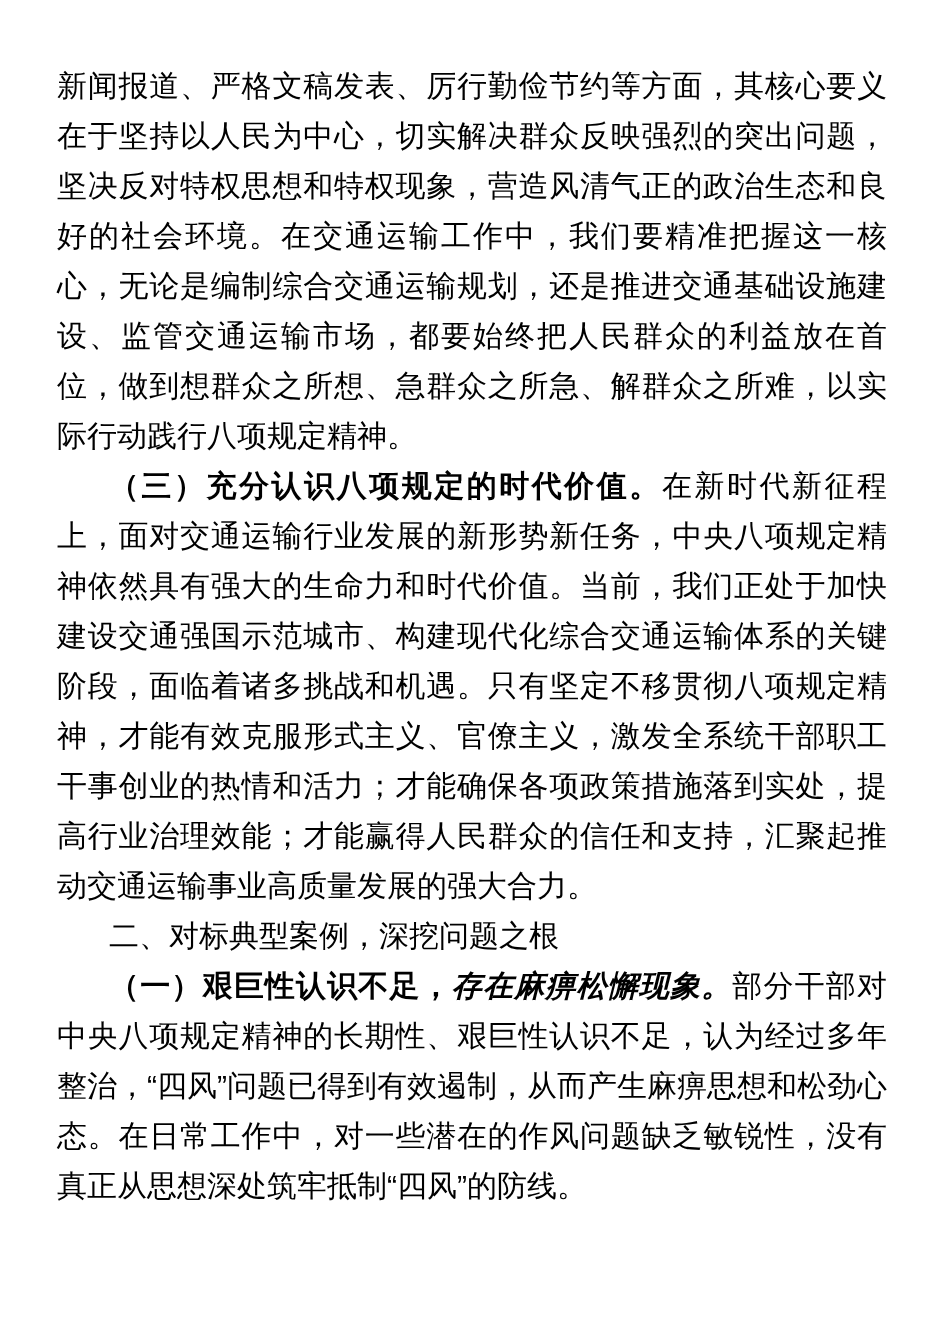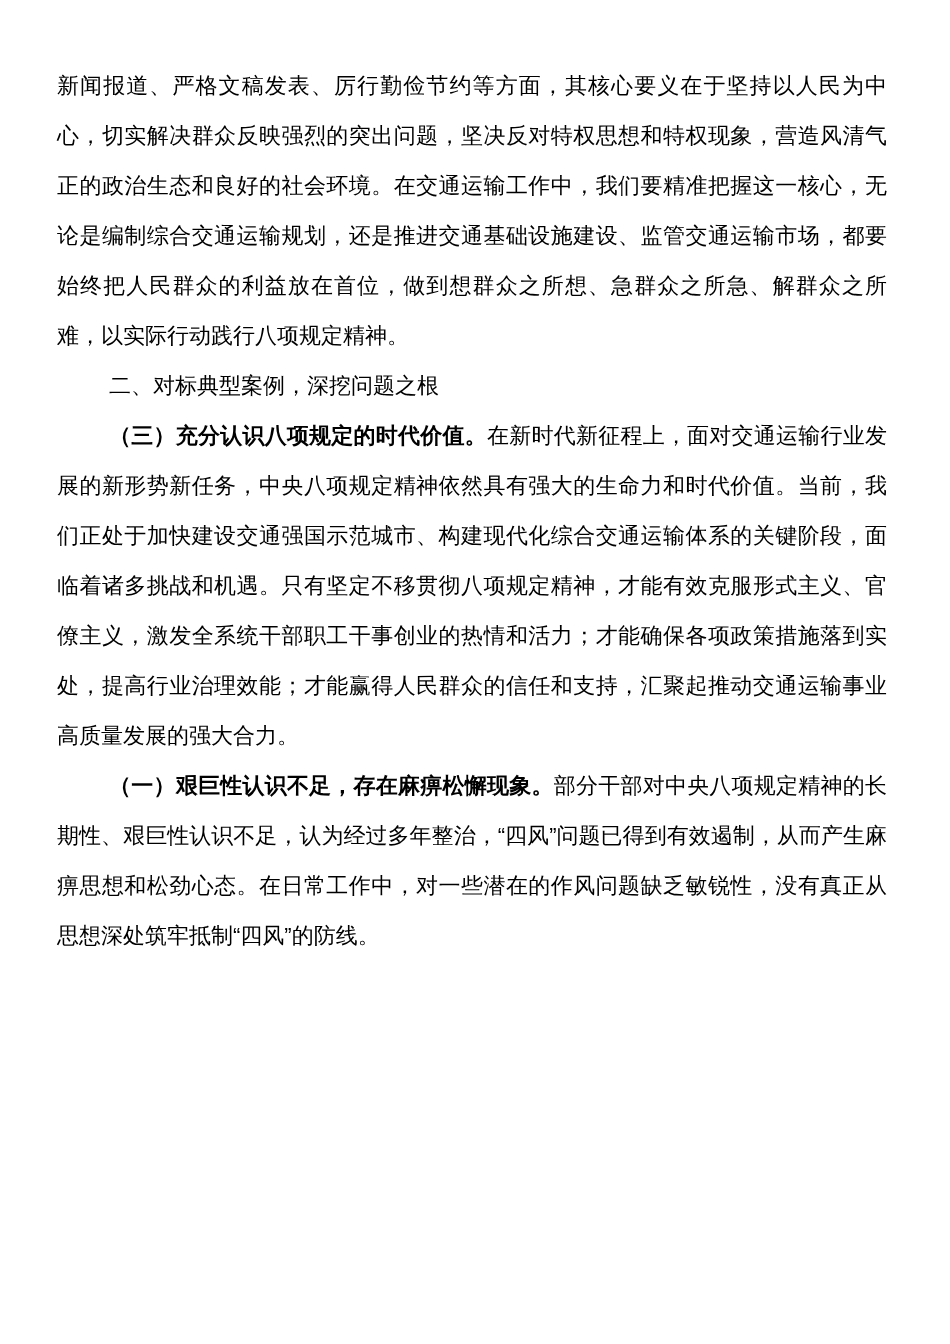--- a/index.html
+++ b/index.html
@@ -17,51 +17,52 @@
   .page {
     box-sizing: border-box;
     width: 950px;
     height: 1344px;
     padding: 61px 63px 0 57px;
     background: #ffffff;
   }
   p.para {
     margin: 0;
     padding: 0;
-    font-size: 22px;
+    font-size: 30px;
     line-height: 50px;
     text-align: justify;
     text-align-last: left;
     word-break: break-all;
     letter-spacing: 0;
   }
   p.para.indent {
     text-indent: 52px;
   }
   .seg-bold {
     font-weight: 700;
   }
   .seg-italic {
+    font-style: italic;
   }
 </style>
 </head>
 <body>
 
 <div class="page">
 
   <p class="para">
     <span>新闻报道、严格文稿发表、厉行勤俭节约等方面，其核心要义在于坚持以人民为中心，切实解决群众反映强烈的突出问题，坚决反对特权思想和特权现象，营造风清气正的政治生态和良好的社会环境。在交通运输工作中，我们要精准把握这一核心，无论是编制综合交通运输规划，还是推进交通基础设施建设、监管交通运输市场，都要始终把人民群众的利益放在首位，做到想群众之所想、急群众之所急、解群众之所难，以实际行动践行八项规定精神。</span>
   </p>
 
   <p class="para indent">
-    <span>二、对标典型案例，深挖问题之根</span>
+    <span class="seg-bold">（三）充分认识八项规定的时代价值。</span><span>在新时代新征程上，面对交通运输行业发展的新形势新任务，中央八项规定精神依然具有强大的生命力和时代价值。当前，我们正处于加快建设交通强国示范城市、构建现代化综合交通运输体系的关键阶段，面临着诸多挑战和机遇。只有坚定不移贯彻八项规定精神，才能有效克服形式主义、官僚主义，激发全系统干部职工干事创业的热情和活力；才能确保各项政策措施落到实处，提高行业治理效能；才能赢得人民群众的信任和支持，汇聚起推动交通运输事业高质量发展的强大合力。</span>
   </p>
 
   <p class="para indent">
-    <span class="seg-bold">（三）充分认识八项规定的时代价值。</span><span>在新时代新征程上，面对交通运输行业发展的新形势新任务，中央八项规定精神依然具有强大的生命力和时代价值。当前，我们正处于加快建设交通强国示范城市、构建现代化综合交通运输体系的关键阶段，面临着诸多挑战和机遇。只有坚定不移贯彻八项规定精神，才能有效克服形式主义、官僚主义，激发全系统干部职工干事创业的热情和活力；才能确保各项政策措施落到实处，提高行业治理效能；才能赢得人民群众的信任和支持，汇聚起推动交通运输事业高质量发展的强大合力。</span>
+    <span>二、对标典型案例，深挖问题之根</span>
   </p>
 
 
   <p class="para indent">
     <span class="seg-bold">（一）艰巨性认识不足，</span><span class="seg-bold seg-italic">存在麻痹松懈现象。</span><span>部分干部对中央八项规定精神的长期性、艰巨性认识不足，认为经过多年整治，“四风”问题已得到有效遏制，从而产生麻痹思想和松劲心态。在日常工作中，对一些潜在的作风问题缺乏敏锐性，没有真正从思想深处筑牢抵制“四风”的防线。</span>
   </p>
 
 </div>
 
 </body></html>

